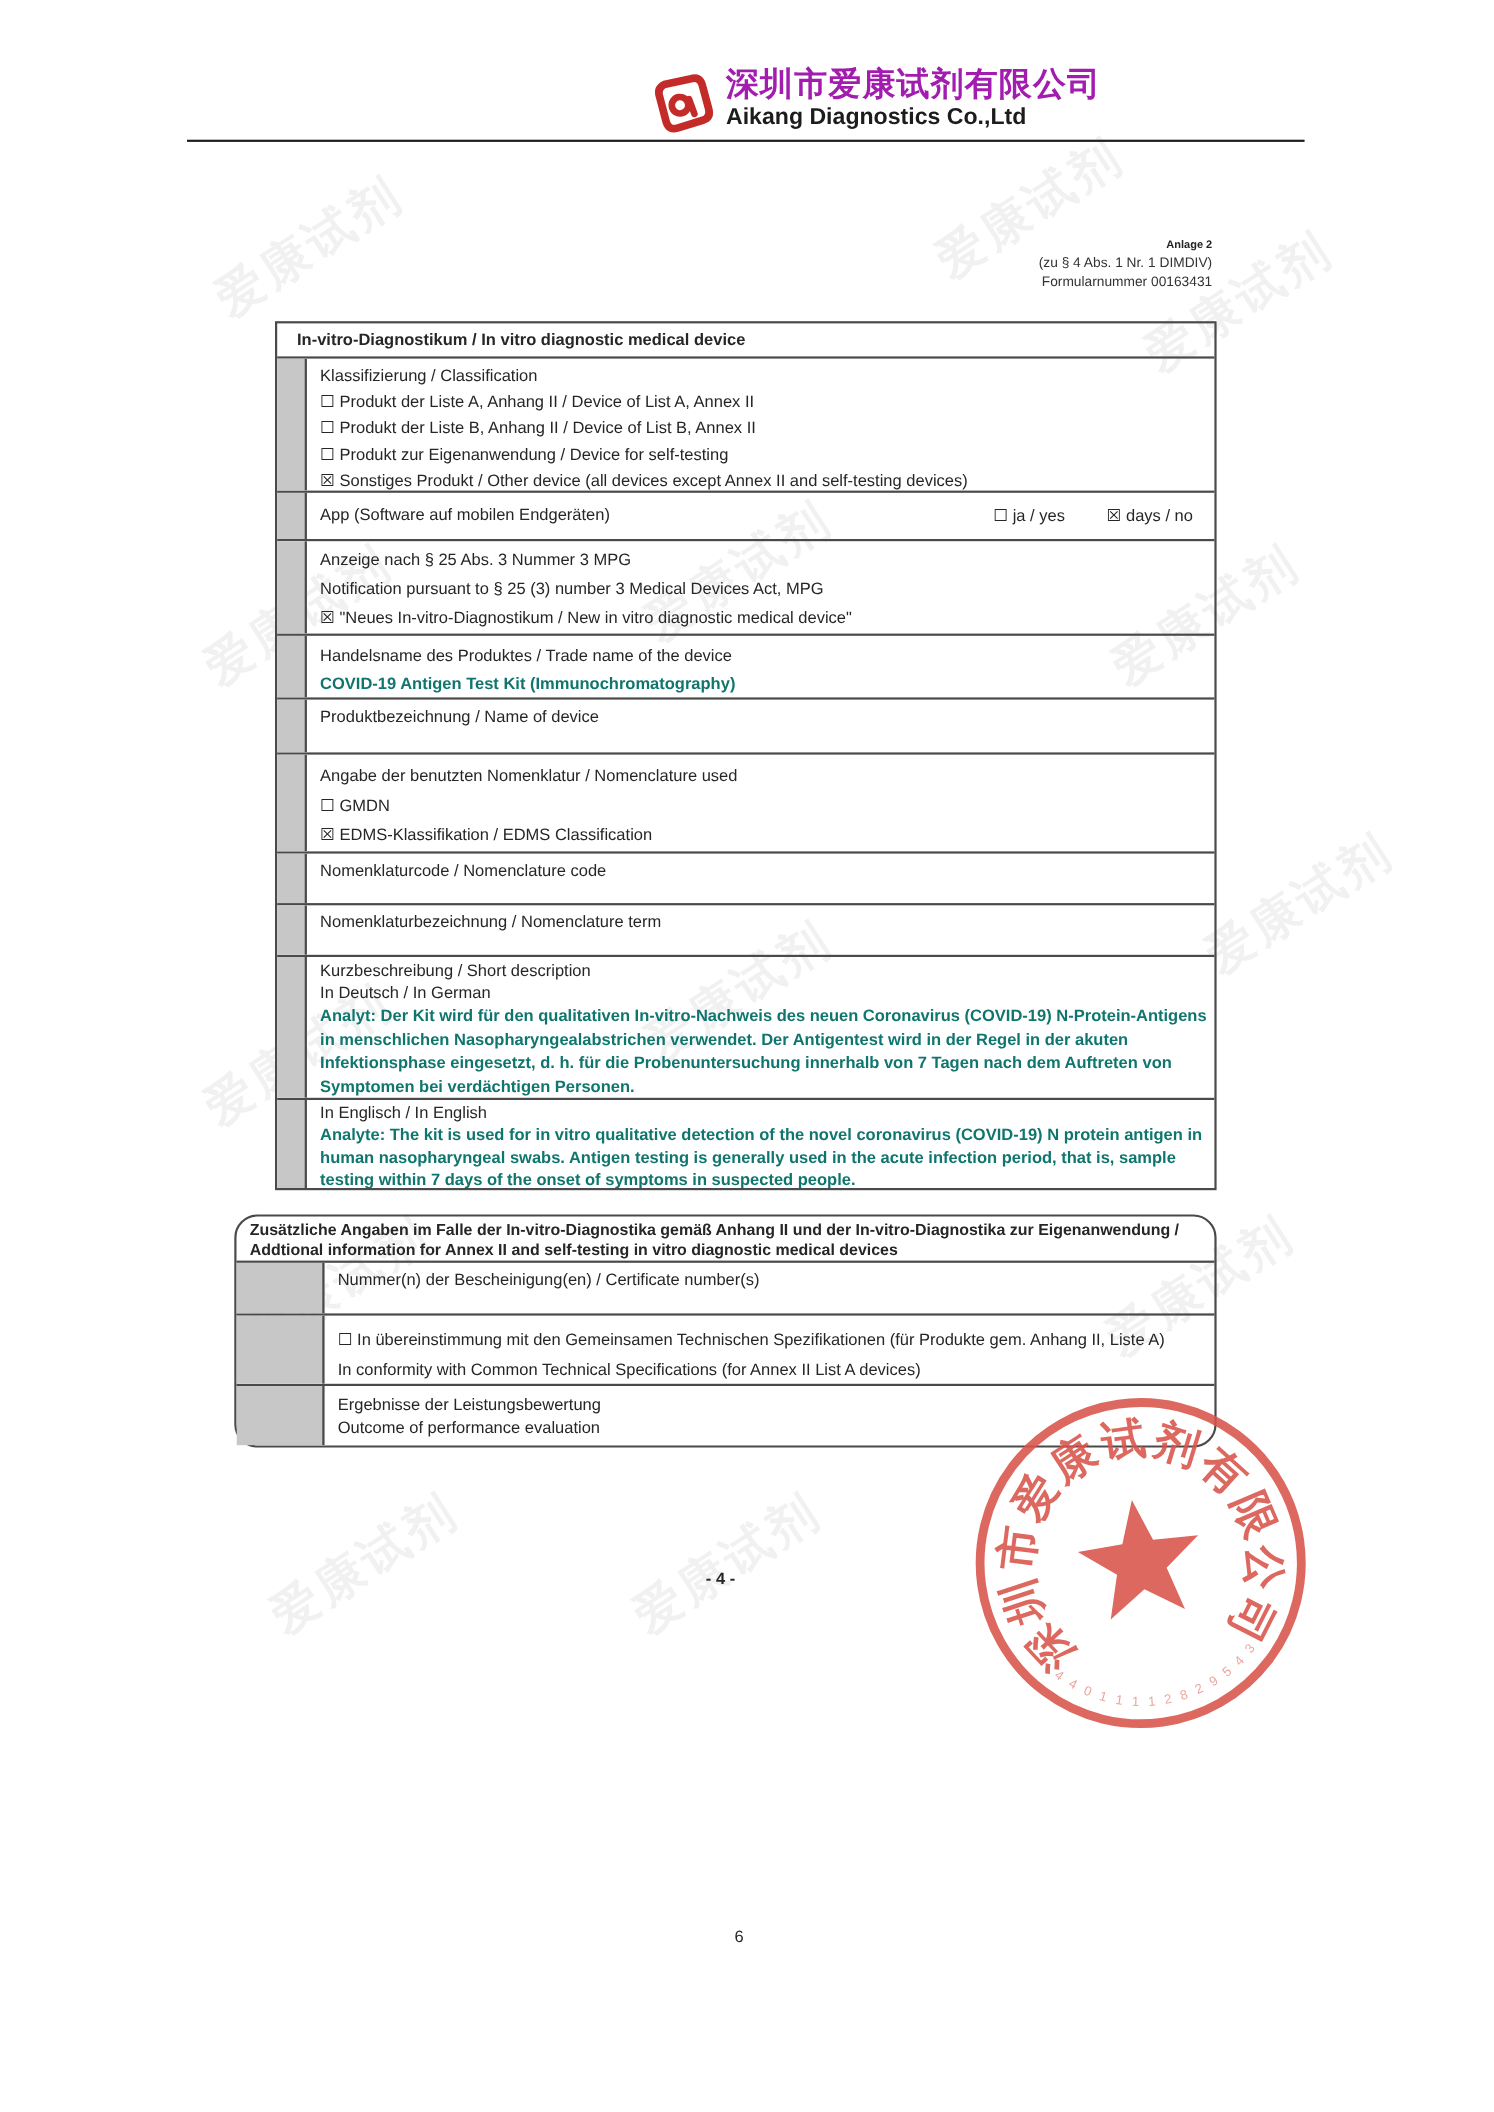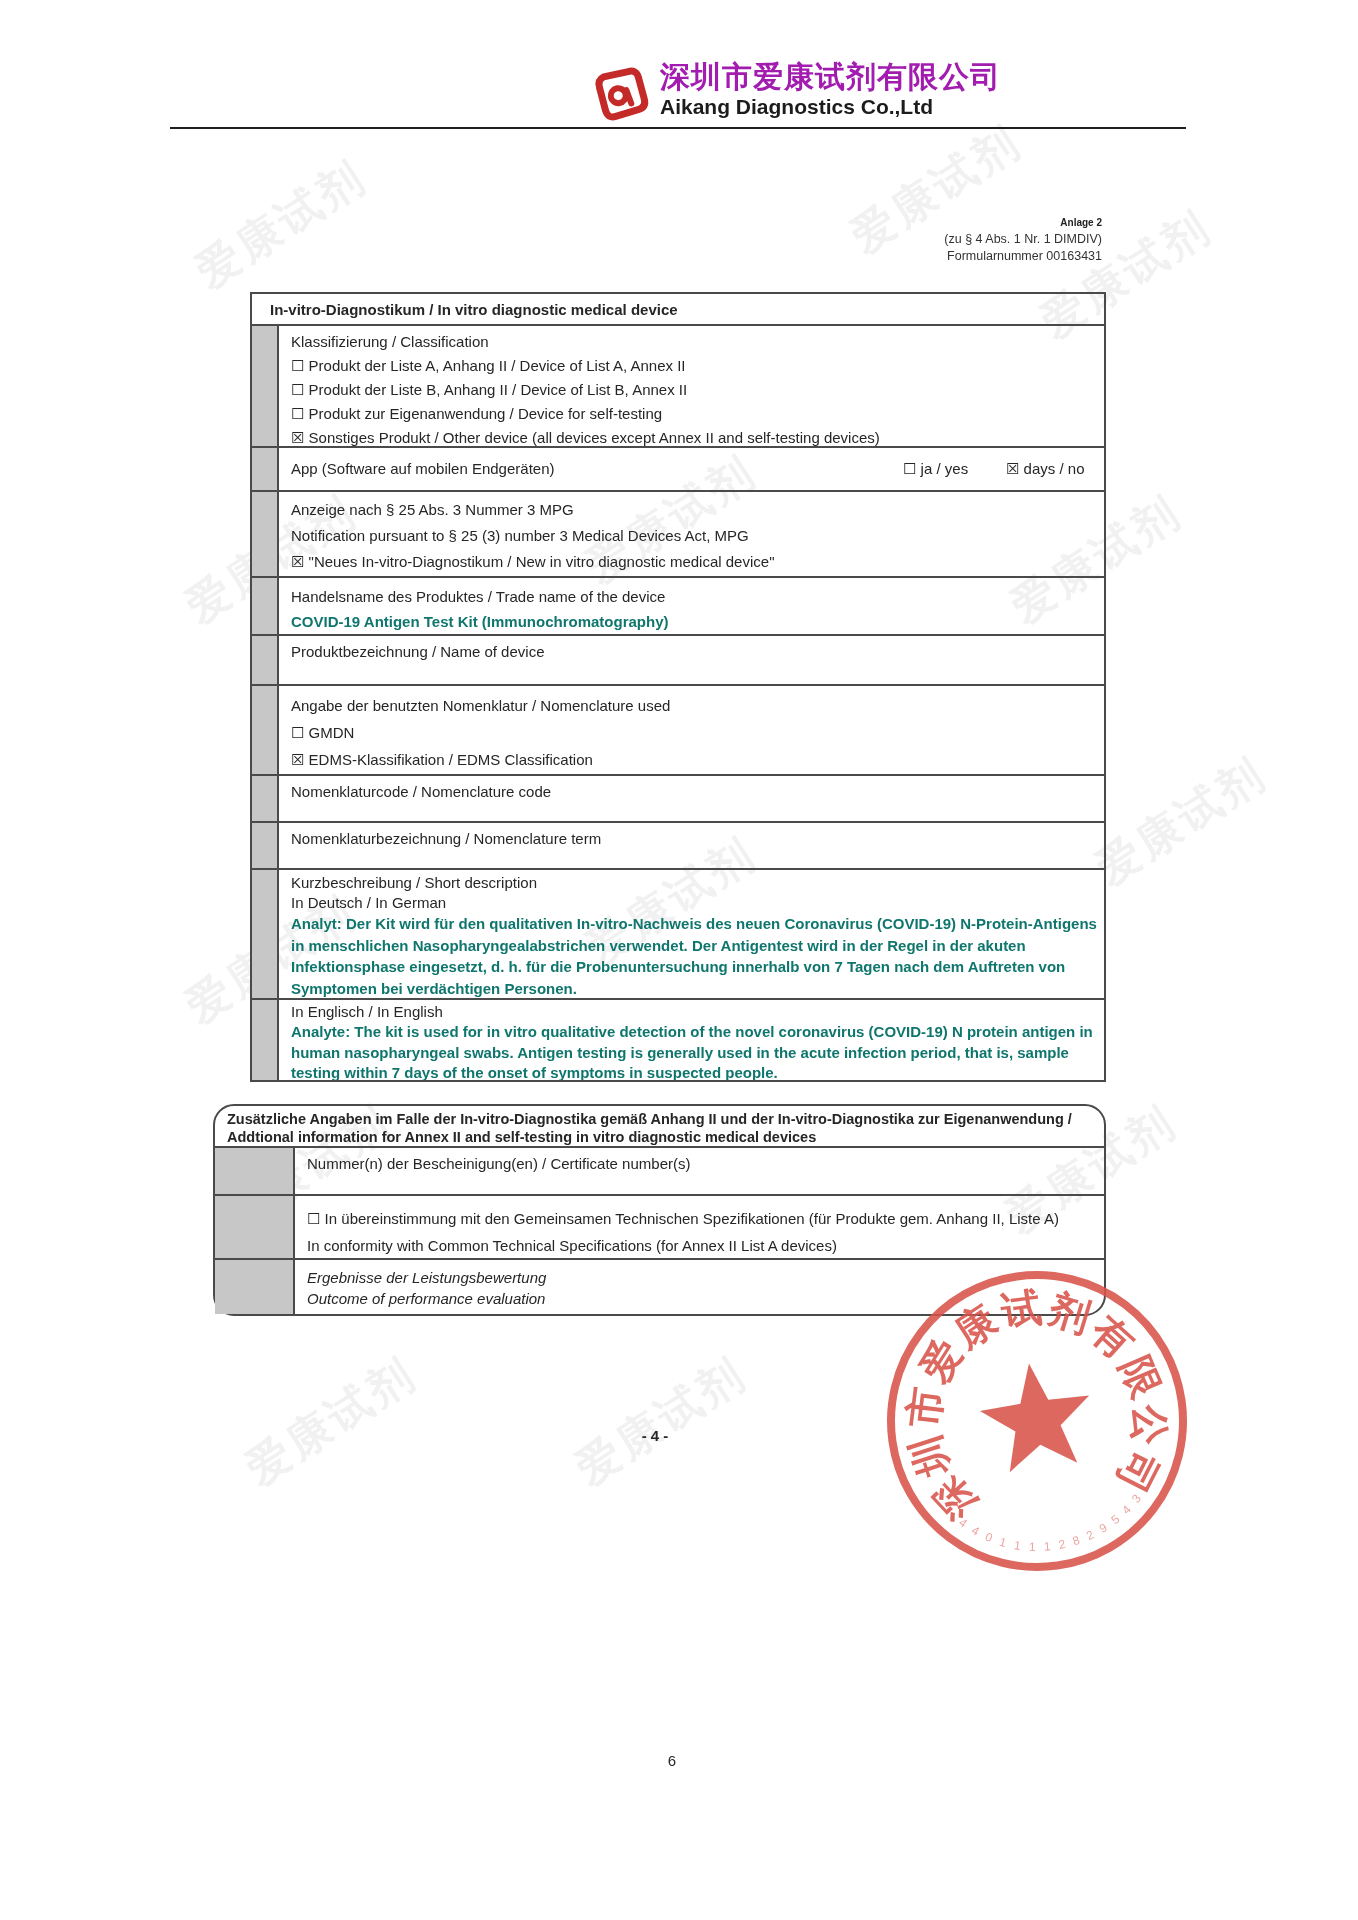--- a/index.html
+++ b/index.html
@@ -52,21 +52,21 @@
   .angabe .ln{line-height:27px;}
   .kurz{padding-top:3px;}
   .kurz .ln{line-height:20px;}
   .kurz .para{line-height:21.5px;}
   .engl{padding-top:2px;}
   .engl .ln{line-height:20px;}
   .engl .para{line-height:20.5px;}
   .cts{padding-top:9px;}
   .cts .ln{line-height:27px;white-space:normal;}
   .perf{padding-top:7px;}
-  .perf .ln{line-height:21px;font-style:italic;}
+  .perf .ln{line-height:21px;}
   .cert{padding-top:7px;}
   
   .dash-mark{position:absolute;left:605px;top:1427px;width:100px;text-align:center;font-size:15px;font-weight:bold;z-index:1;}
   .page-num{position:absolute;left:622px;top:1752px;width:100px;text-align:center;font-size:15px;z-index:1;}
   
   .stamp{position:absolute;left:884px;top:1268px;width:306px;height:306px;z-index:3;opacity:0.88;}
   .stamp-char{font-size:40px;font-weight:bold;fill:#d9544a;font-family:"Liberation Sans",sans-serif;}
   .stamp-digit{font-size:12px;fill:#d9544a;opacity:0.6;font-family:"Liberation Sans",sans-serif;}
 </style>
 </head>

